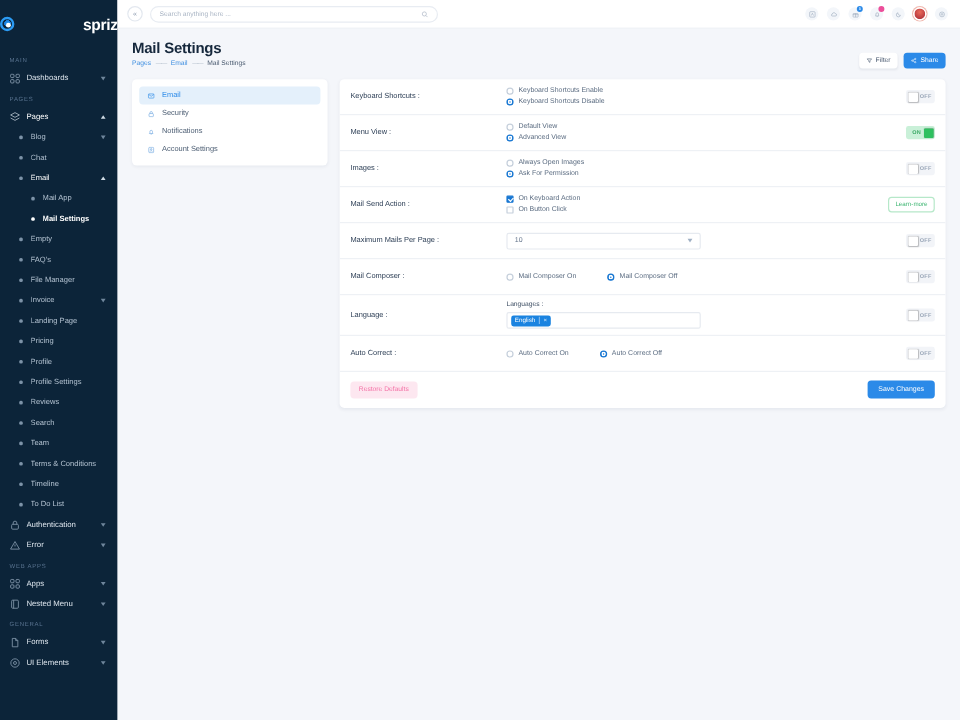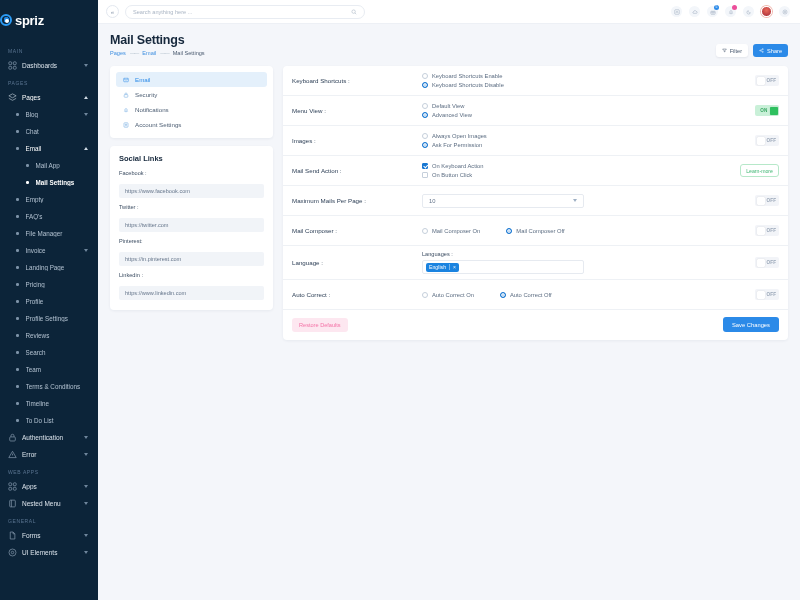--- a/index.html
+++ b/index.html
@@ -14,21 +14,21 @@
   
   .sidebar {
     width: 98px; height: 600px;
     background: #0c2439;
     flex: 0 0 98px;
     overflow: hidden;
     position: relative;
   }
   .logo-wrap {
     height: 24px; display: flex; align-items: center;
-    justify-content: flex-start; gap: 3px; margin-top: 8px;
+    justify-content: space-between; gap: 3px; margin-top: 8px;
   }
   .logo-mark {
     width: 12px; height: 12px; border-radius: 50%;
     background: radial-gradient(circle at 55% 45%, #2b9bf4 0%, #1778d4 45%, #0c2439 46%, #0c2439 100%);
     border: 2px solid #2b9bf4;
     position: relative; flex: 0 0 12px;
   }
   .logo-mark::after {
     content: ""; position: absolute; left: 3px; top: 3px;
     width: 4px; height: 4px; border-radius: 50%; background: #fff;
@@ -522,35 +522,20 @@
           <div class="tab-row">
             <svg viewBox="0 0 16 16" fill="none" stroke="#6fa8e0" stroke-width="1.4">
                 <rect x="2.6" y="2" width="10.8" height="12" rx="2"></rect>
                 <circle cx="8" cy="6.5" r="1.7"></circle>
                 <path d="M5.3 11.4a2.9 2.9 0 0 1 5.4 0"></path>
               </svg>
             <span>Account Settings</span>
           </div>
         </div>
 
-        <div class="card social-card">
-          <div class="social-title">Social Links</div>
-
-          <div class="field-label">Facebook :</div>
-          <input class="text-input" value="https://www.facebook.com" style="">
-
-          <div class="field-label">Twitter :</div>
-          <input class="text-input" value="https://twitter.com" style="">
-
-          <div class="field-label">Pinterest:</div>
-          <input class="text-input" value="https://in.pinterest.com" style="">
-
-          <div class="field-label">Linkedin :</div>
-          <input class="text-input" value="https://www.linkedin.com" style="">
-        </div>
       </div>
 
       <div class="col-right">
         <div class="card settings-card">
 
           <div class="srow">
             <div class="slabel">Keyboard Shortcuts :</div>
             <div class="sbody">
               <div class="opt-stack">
                 <label class="opt">

